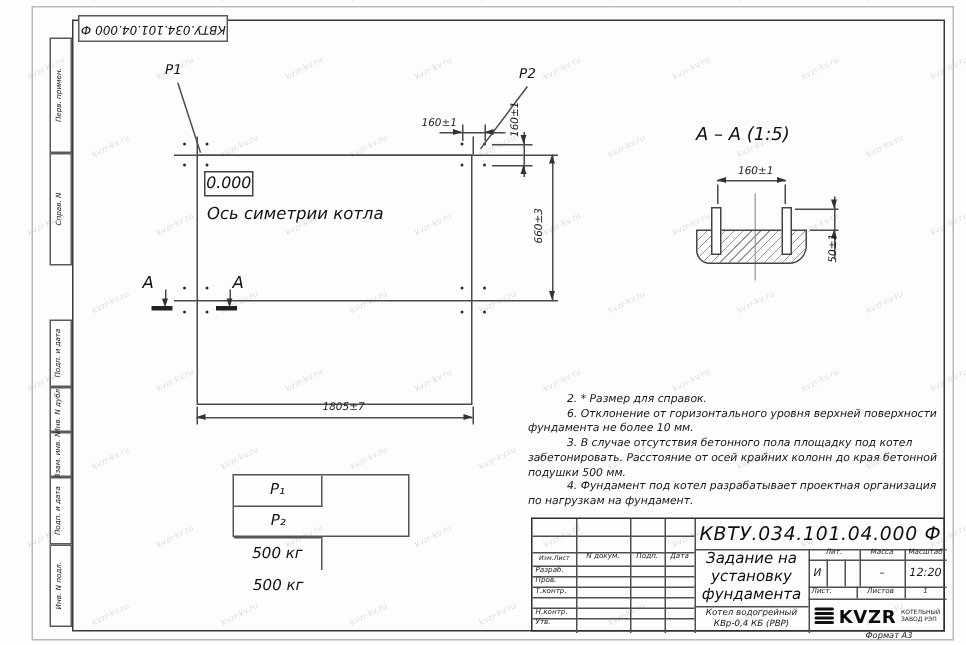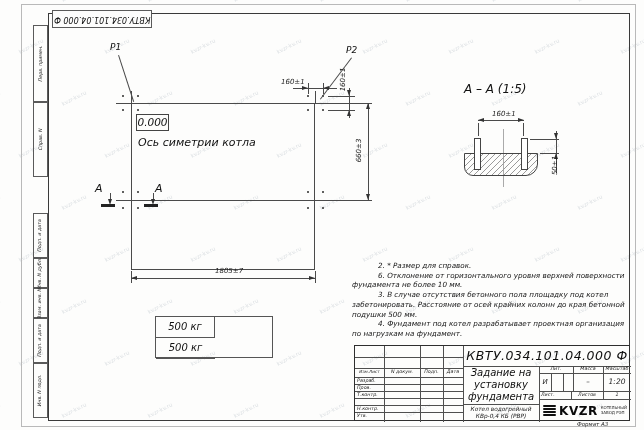--- a/index.html
+++ b/index.html
@@ -245,20 +245,22 @@
   <div class="vl" style="left:503px;top:129px;height:58px;background:#aaa"></div>
 
   <div class="hl" style="left:530px;top:139px;width:29px"></div>
   <div class="hl" style="left:540px;top:153px;width:19px"></div>
   <div class="vl" style="left:556px;top:131px;height:42px"></div>
   <span class="ar ar-d" style="left:554px;top:133px"></span>
   <span class="ar ar-u" style="left:554px;top:153px"></span>
   <div class="dim dimr" style="left:546px;top:162px">50±1</div>
 
   <div class="ltable">
+    <div class="lcell">P₁</div>
+    <div class="lcell">P₂</div>
     <div class="lcell">500 кг</div>
     <div class="lcell">500 кг</div>
   </div>
 
   <div class="notes">
     <div class="nline ind">2. * Размер для справок.</div>
     <div class="nline ind">6. Отклонение от горизонтального уровня верхней поверхности</div>
     <div class="nline">фундамента не более 10 мм.</div>
     <div class="nline ind">3. В случае отсутствия бетонного пола площадку под котел</div>
     <div class="nline">забетонировать. Расстояние от осей крайних колонн до края бетонной</div>
@@ -315,21 +317,21 @@
     <div class="product">
       <span>Котел водогрейный</span>
       <span>КВр-0,4  КБ  (РВР)</span>
     </div>
 
     <div class="tb-txt tb-c" style="left:184px;top:20px;width:34px;height:7px">Лит.</div>
     <div class="tb-txt tb-c" style="left:218px;top:20px;width:30px;height:7px">Масса</div>
     <div class="tb-txt tb-c" style="left:248px;top:20px;width:28px;height:7px">Масштаб</div>
     <div class="tb-txt tb-c" style="left:184px;top:27px;width:12px;height:18px;font-size:7px">И</div>
     <div class="tb-txt tb-c" style="left:218px;top:27px;width:30px;height:18px;font-size:7px">–</div>
-    <div class="tb-txt tb-c" style="left:248px;top:27px;width:28px;height:18px;font-size:7.5px">1:20</div>
+    <div class="tb-txt tb-c" style="left:248px;top:27px;width:28px;height:18px;font-size:7.5px">12:20</div>
 
     <div class="tb-txt" style="left:186px;top:46.5px">Лист.</div>
     <div class="tb-txt tb-c" style="left:216px;top:45px;width:32px;height:8px">Листов</div>
     <div class="tb-txt tb-c" style="left:248px;top:45px;width:28px;height:8px">1</div>
 
     <div class="logo">
       <span class="coil">
           <i></i>
           <i></i>
           <i></i>

